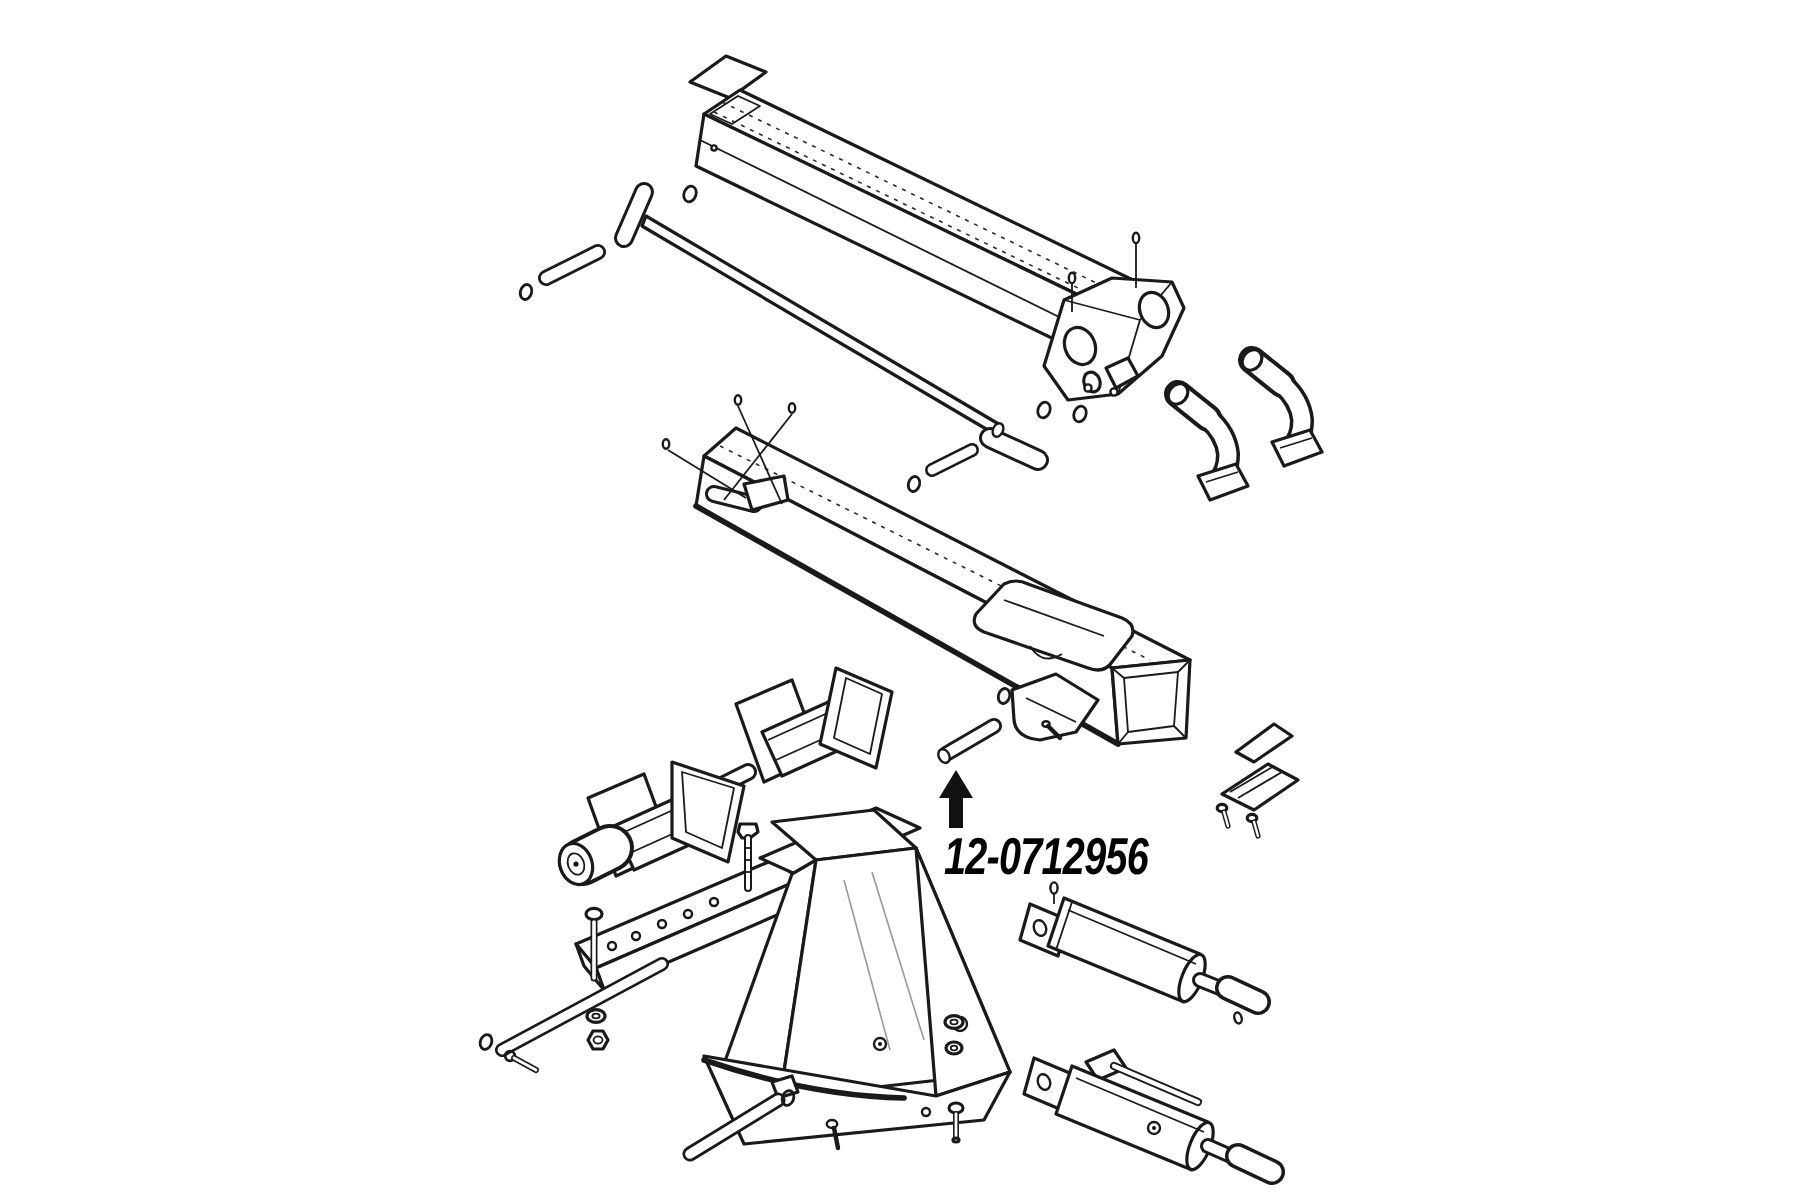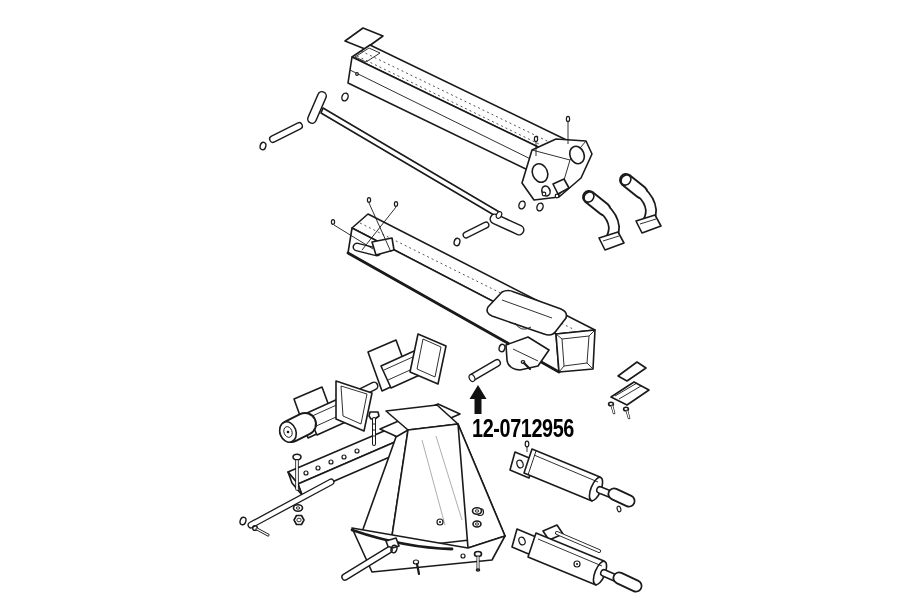--- a/index.html
+++ b/index.html
@@ -1,18 +1,18 @@
 <!DOCTYPE html>
 <html><head>
 <meta charset="utf-8">
 <style>
   html,body { margin:0; padding:0; background:#fff; }
   .stage {
     width:900px; height:600px; background:#ffffff; position:relative;
-    font-family:"Liberation Sans", sans-serif; overflow:hidden;
+    font-family:"Liberation Sans", sans-serif; overflow:hidden;font-style:italic;
   }
   svg { display:block; }
   .part  { fill:#ffffff; stroke:#1a1a1a; stroke-width:1.6; stroke-linejoin:round; }
   .thin  { fill:none; stroke:#1a1a1a; stroke-width:0.9; stroke-linejoin:round; }
   .thick { fill:none; stroke:#1a1a1a; stroke-width:2.8; stroke-linecap:round; }
   .dotl  { fill:none; stroke:#2a2a2a; stroke-width:0.8; stroke-dasharray:2 3; }
   .lt    { fill:none; stroke:#999; stroke-width:0.8; }
   .hole  { fill:#ffffff; stroke:#1a1a1a; stroke-width:1.2; }
   .ring  { fill:none; stroke:#1a1a1a; stroke-width:1.4; }
   .o1 { stroke:#1a1a1a; fill:none; stroke-linecap:round; }

